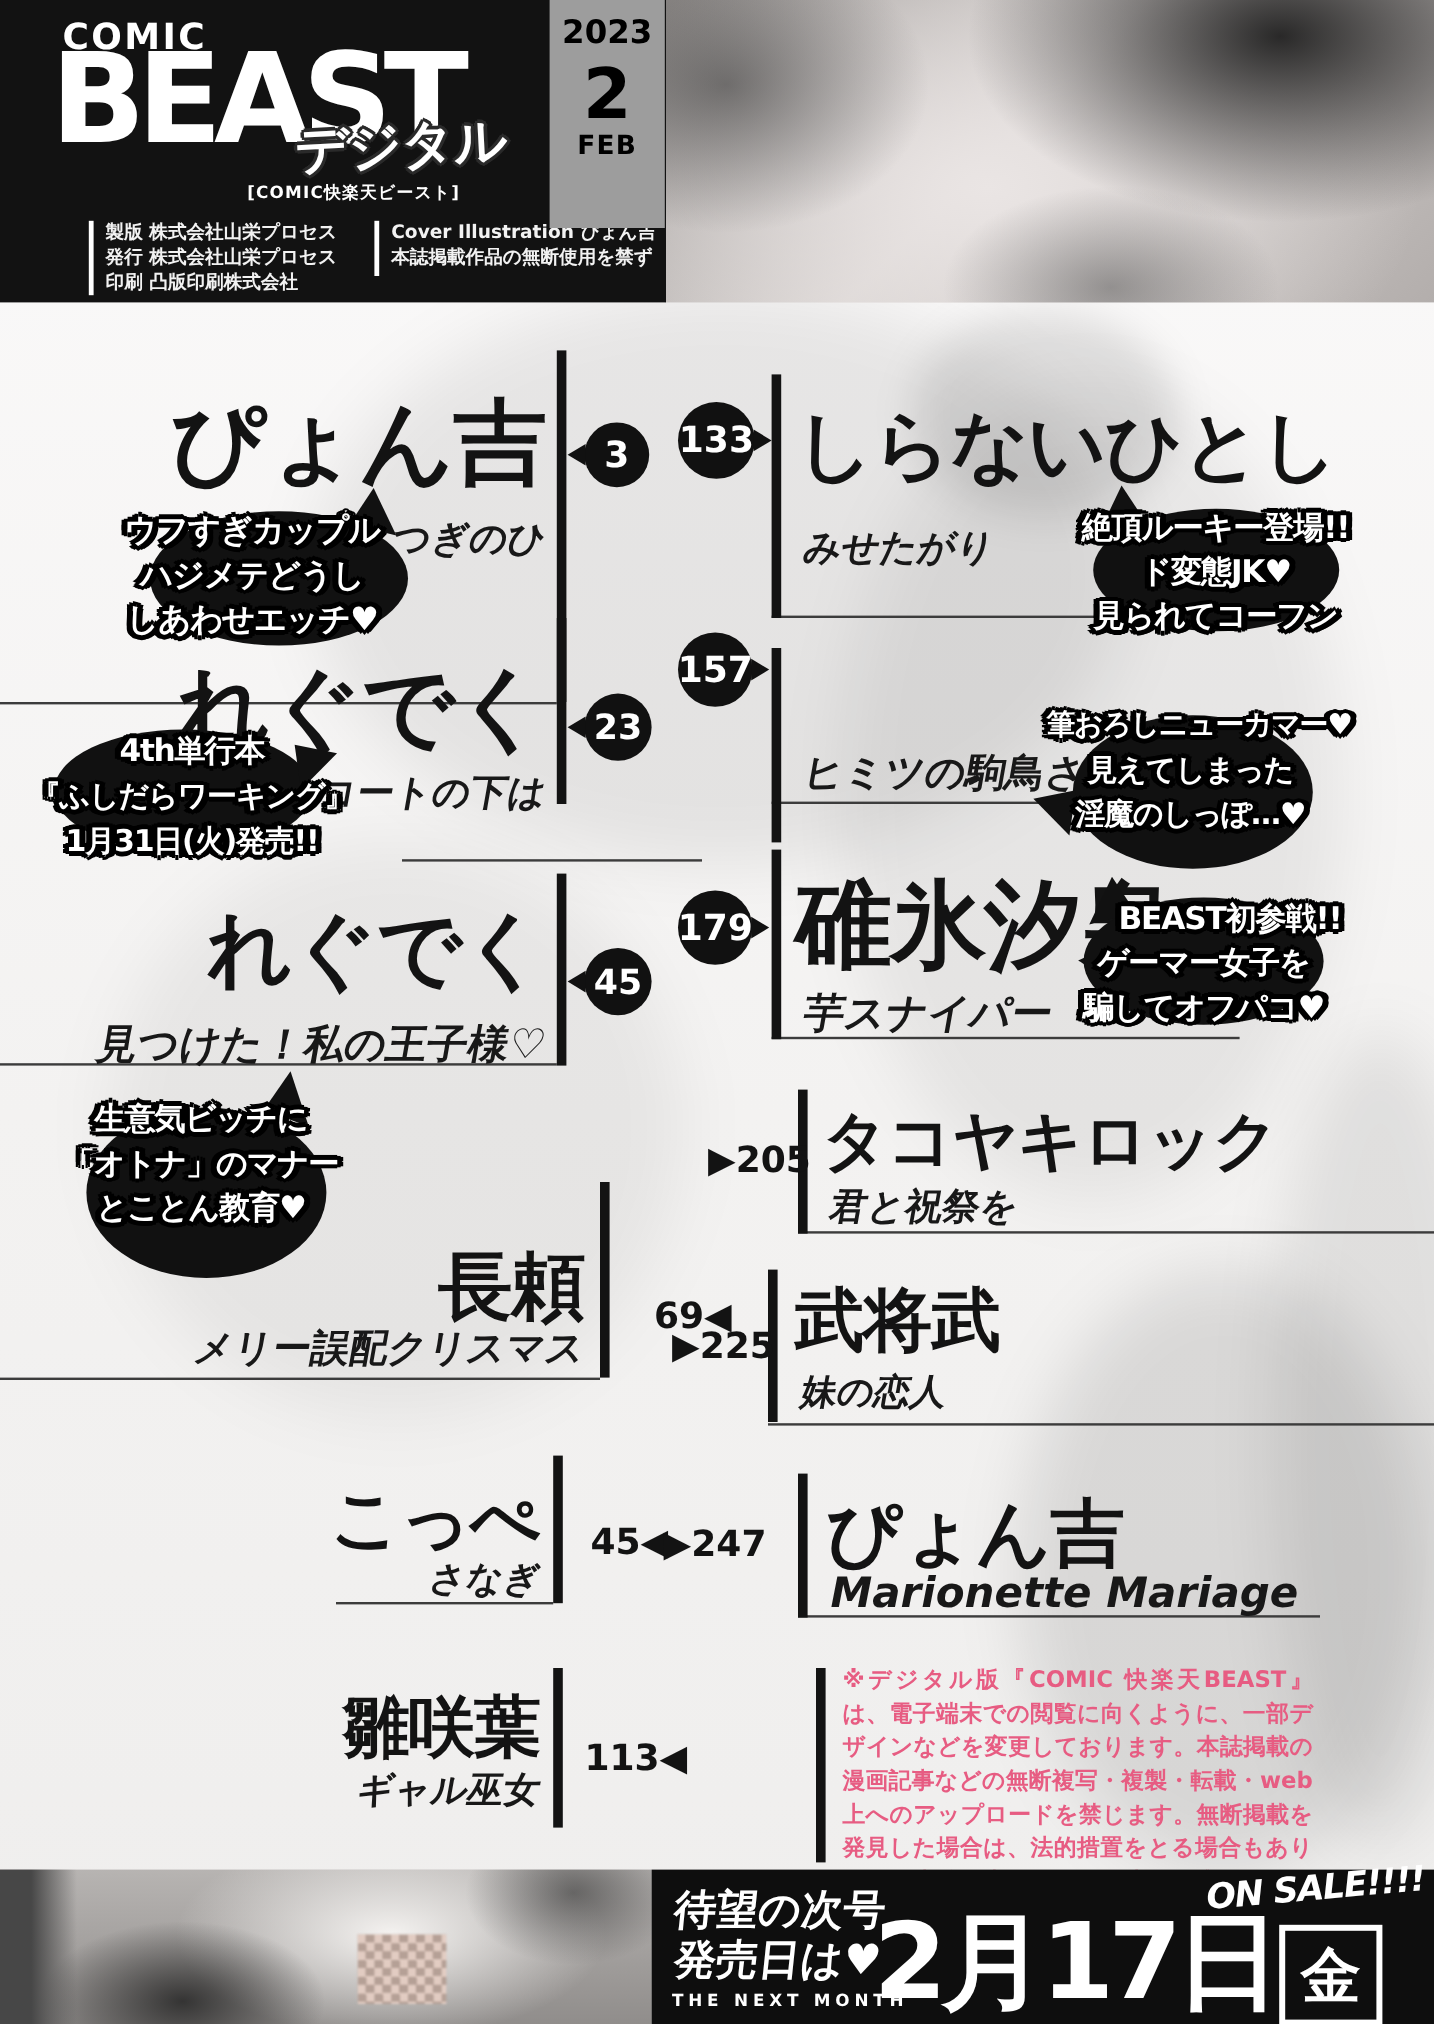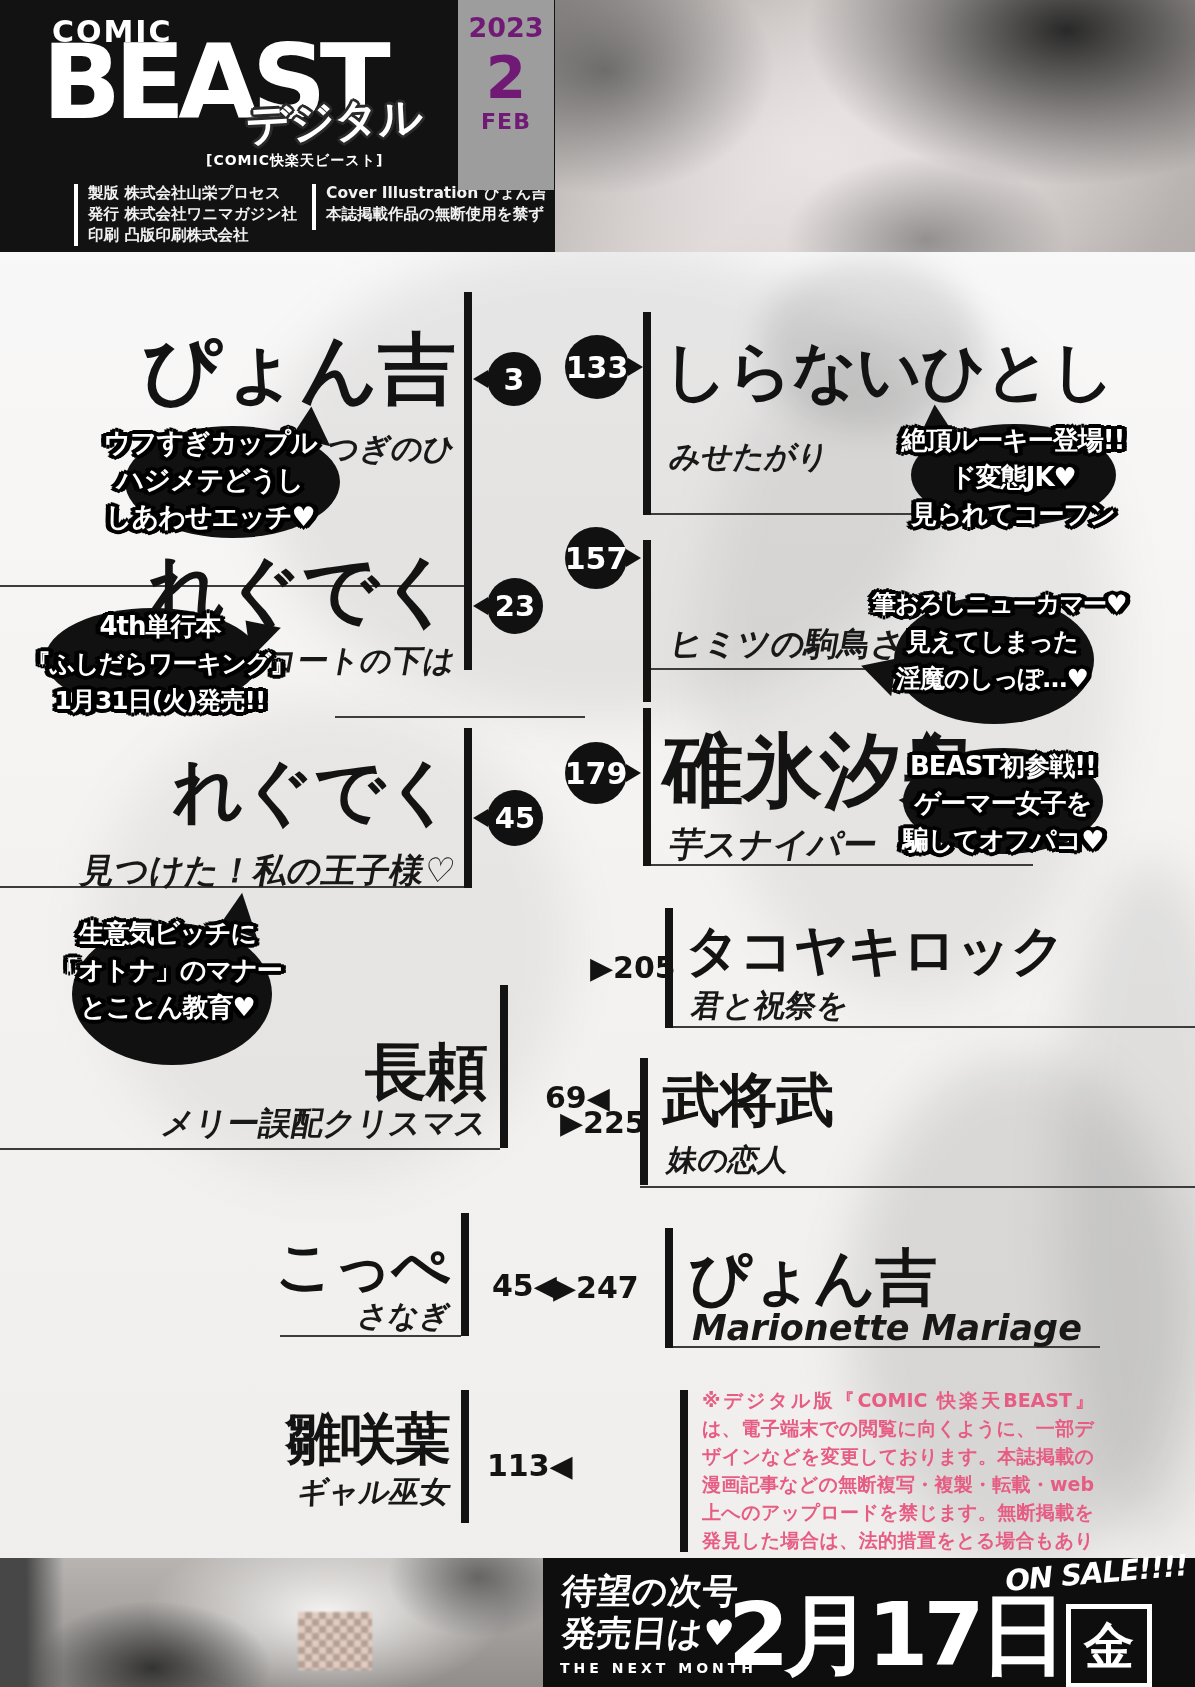--- a/index.html
+++ b/index.html
@@ -12,21 +12,21 @@
   #hdr{position:absolute;left:0;top:0;width:555px;height:252px;background:#121212;z-index:3;}
   .logo-comic{position:absolute;left:52px;top:14px;color:#fff;font-weight:900;font-size:30px;letter-spacing:2px;}
   .logo-beast{position:absolute;left:42px;top:28px;color:#fff;font-weight:900;font-size:104px;letter-spacing:-7px;line-height:1.05;}
   .logo-digital{position:absolute;left:246px;top:92px;color:#fff;font-weight:900;font-size:44px;letter-spacing:-1px;
     transform:rotate(-3deg);
     text-shadow:3px 0 0 #2a2a2a,-3px 0 0 #2a2a2a,0 3px 0 #2a2a2a,0 -3px 0 #2a2a2a,2px 2px 0 #2a2a2a,-2px -2px 0 #2a2a2a,2px -2px 0 #2a2a2a,-2px 2px 0 #2a2a2a;}
   .logo-caption{position:absolute;left:206px;top:152px;color:#fff;font-weight:700;font-size:14px;letter-spacing:1px;}
   .cred-bar{position:absolute;width:4px;background:#fff;}
   .cred{position:absolute;color:#f2f2f2;font-size:15.5px;font-weight:700;line-height:21.5px;white-space:nowrap;}
   #datebox{position:absolute;left:458px;top:0;width:96px;height:190px;background:#9d9d9d;z-index:4;
-    display:flex;flex-direction:column;align-items:center;color:#701a75;font-weight:900;}
+    display:flex;flex-direction:column;align-items:center;color:#000000;font-weight:900;}
   #datebox .y{font-size:27px;margin-top:12px;}
   #datebox .m{font-size:58px;line-height:1.0;margin-top:6px;}
   #datebox .me{font-size:22px;letter-spacing:1px;margin-top:2px;}
   #coverimg{position:absolute;left:554px;top:0;width:641px;height:252px;z-index:2;
     background:
       radial-gradient(ellipse 420px 250px at 80% 12%, rgba(18,18,18,0.88), rgba(18,18,18,0) 62%),
       radial-gradient(ellipse 260px 190px at 8% 28%, rgba(45,45,45,0.55), rgba(45,45,45,0) 65%),
       radial-gradient(ellipse 200px 120px at 58% 95%, rgba(60,60,60,0.45), rgba(60,60,60,0) 70%),
       radial-gradient(ellipse 480px 300px at 42% 62%, rgba(234,229,228,1), rgba(234,229,228,0) 75%),
       linear-gradient(135deg,#9a9694,#d8d3d1 45%,#b3aeac);}
@@ -85,21 +85,21 @@
   </div>
 
   <div id="hdr">
     <div class="logo-comic">COMIC</div>
     <div class="logo-beast">BEAST</div>
     <div class="logo-digital">デジタル</div>
     <div class="logo-caption">[COMIC快楽天ビースト]</div>
 
     <div class="cred-bar" style="left:74px;top:184px;height:62px;"></div>
     <div class="cred" style="left:88px;top:183px;">製版 株式会社山栄プロセス</div>
-    <div class="cred" style="left:88px;top:204px;">発行 株式会社ワニマガジン社</div>
+    <div class="cred" style="left:88px;top:204px;">発行 株式会社山栄プロセス</div>
     <div class="cred" style="left:88px;top:225px;">印刷 凸版印刷株式会社</div>
 
     <div class="cred-bar" style="left:312px;top:184px;height:46px;"></div>
     <div class="cred" style="left:326px;top:183px;">Cover Illustration ぴょん吉</div>
     <div class="cred" style="left:326px;top:204px;">本誌掲載作品の無断使用を禁ず</div>
   </div>
 
   <div id="datebox">
     <div class="y">2023</div>
     <div class="m">2</div>
@@ -232,21 +232,21 @@
     <div class="bg" style="left:22px;top:10px;width:200px;height:128px;"></div>
     <div class="spike" style="left:-12px;top:70px;border-top:12px solid transparent;border-bottom:26px solid transparent;border-right:34px solid #111;transform:rotate(8deg);"></div>
     <div class="ln" style="font-size:24px;">筆おろしニューカマー♥</div>
     <div class="ln" style="font-size:25px;">見えてしまった</div>
     <div class="ln" style="font-size:25px;">淫魔のしっぽ…♥</div>
   </div>
 
   <div class="bubble" style="left:888px;top:748px;width:230px;">
     <div class="bg" style="left:15px;top:0px;width:200px;height:106px;"></div>
     <div class="spike" style="left:15px;top:-16px;border-right:12px solid transparent;border-left:28px solid transparent;border-bottom:34px solid #111;transform:rotate(-14deg);"></div>
-    <div class="ln" style="font-size:26px;">BEAST初参戦!!</div>
+    <div class="ln" style="font-size:26px;text-align:right;">BEAST初参戦!!</div>
     <div class="ln" style="font-size:26px;">ゲーマー女子を</div>
     <div class="ln" style="font-size:26px;">騙してオフパコ♥</div>
   </div>
 
   <div class="bar-v" style="left:680px;top:1390px;height:162px;"></div>
   <div id="disclaimer">※デジタル版『COMIC 快楽天BEAST』は、電子端末での閲覧に向くように、一部デザインなどを変更しております。本誌掲載の漫画記事などの無断複写・複製・転載・web上へのアップロードを禁じます。無断掲載を発見した場合は、法的措置をとる場合もあります。本編に出てくる単行本の発売日は、明記がない場合すべて紙版の情報です。</div>
 
   <div id="footart"></div>
   <div id="mosaic"></div>
   <div id="footbar"></div>

